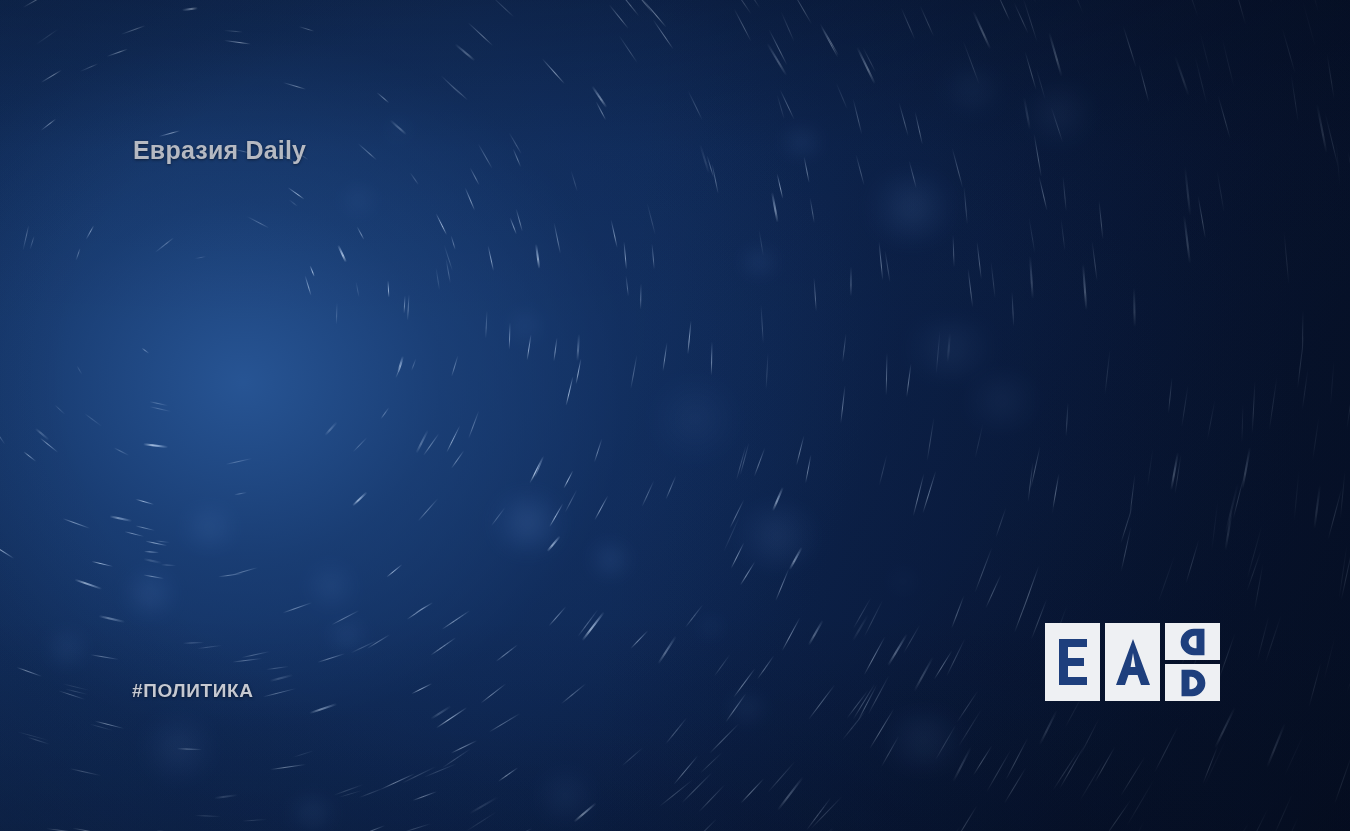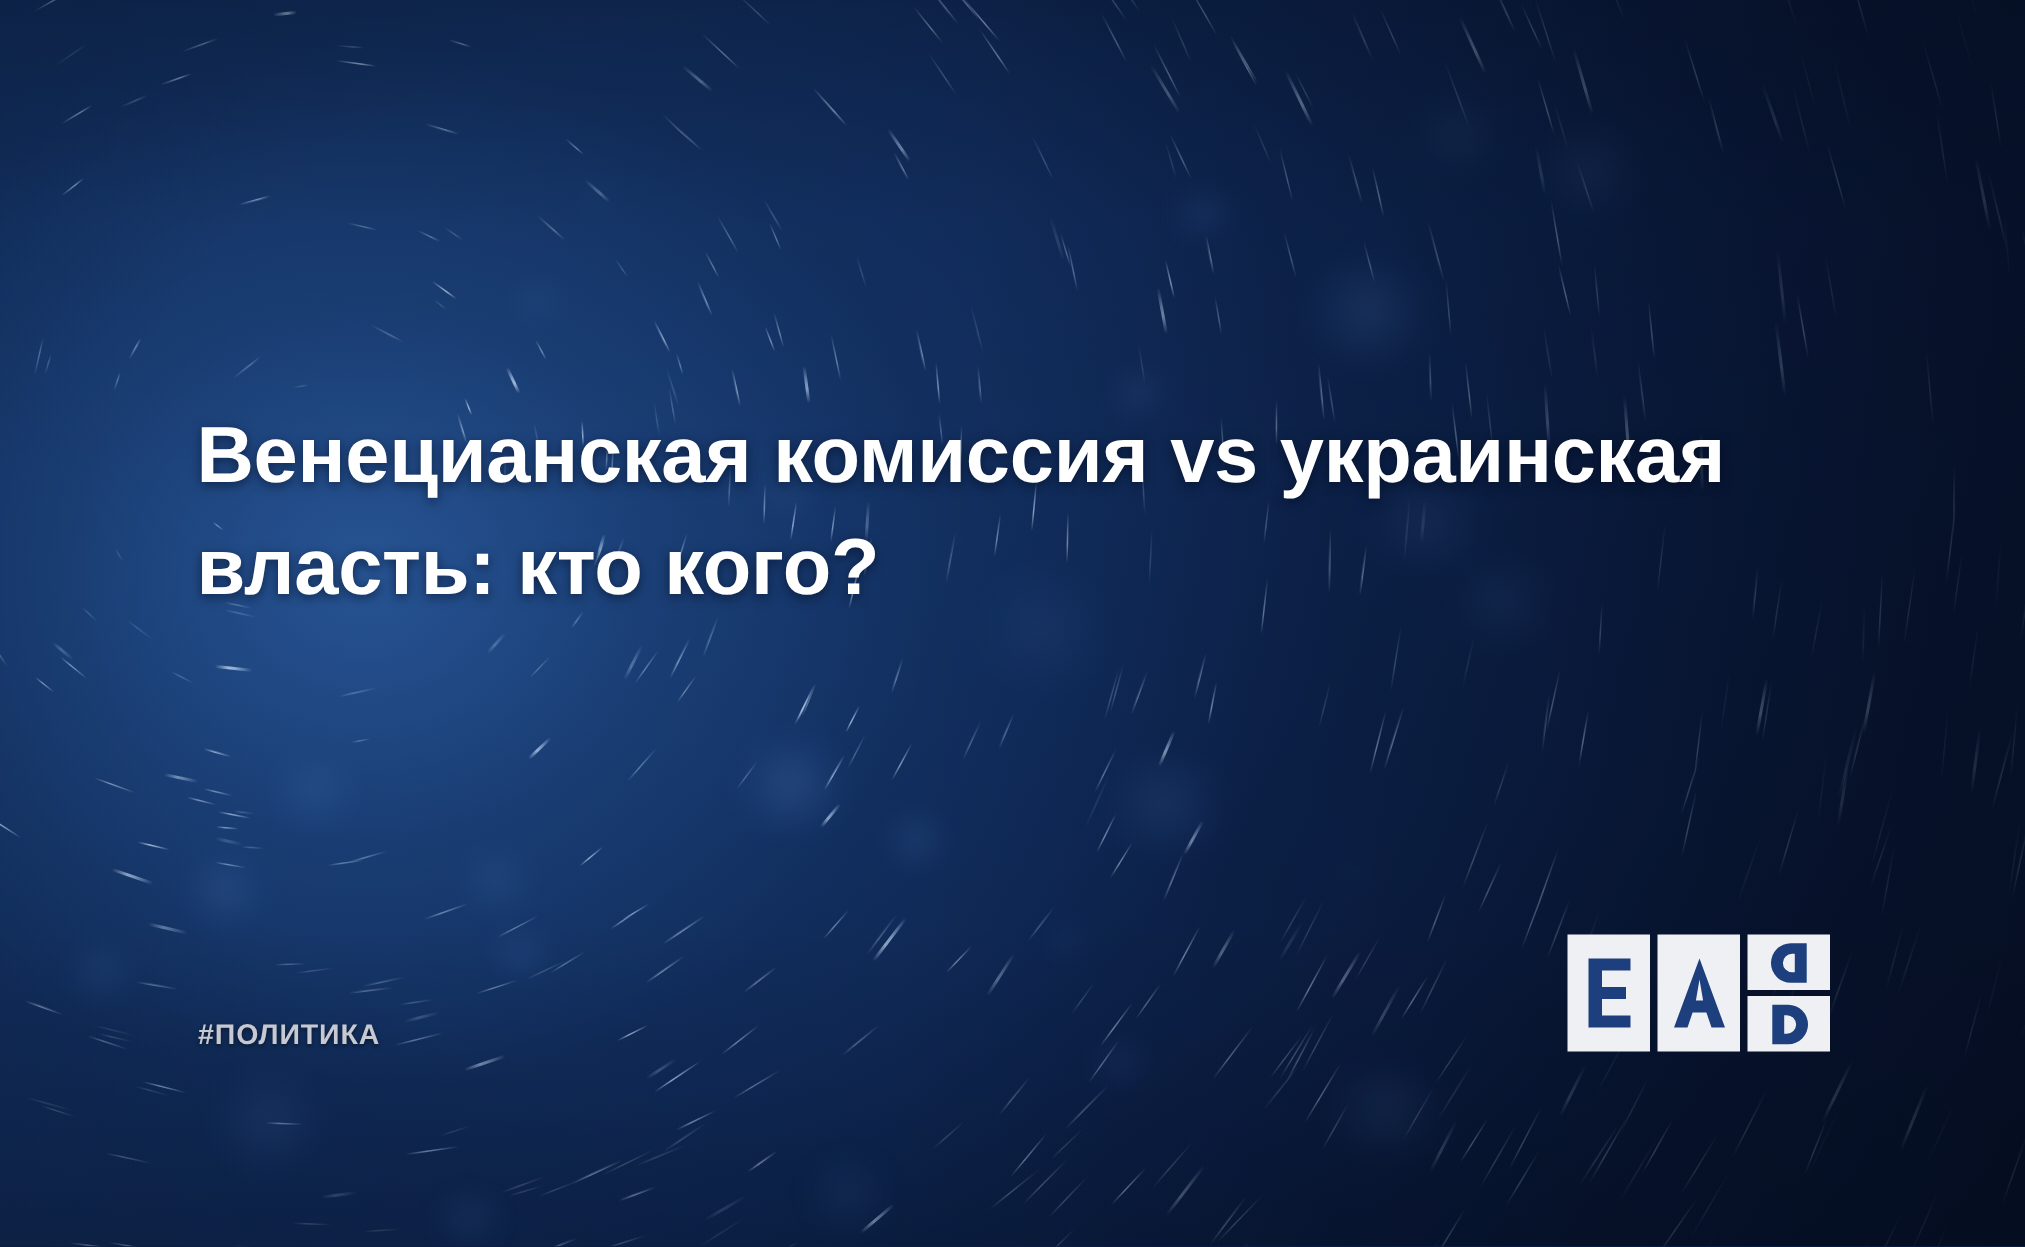--- a/index.html
+++ b/index.html
@@ -660,22 +660,22 @@
       <div class="streak" style="left: 1132.9px; top: 503.646px; width: 40.9px; transform: rotate(107.5deg); opacity: 0.33;"></div>
       <div class="streak thick" style="left: 1175.24px; top: 54.5749px; width: 41.9px; transform: rotate(430.9deg); opacity: 0.262;"></div>
       <div class="streak glow" style="left: 261.883px; top: 658.324px; width: 29.6px; transform: rotate(173.1deg); opacity: 0.389;"></div>
       <div class="streak" style="left: 1347.87px; top: 150.728px; width: 42.1px; transform: rotate(438.6deg); opacity: 0.283;"></div>
       <div class="streak" style="left: 764.052px; top: 778.41px; width: 33.8px; transform: rotate(133.1deg); opacity: 0.61;"></div>
     </div>
   <div class="bg-vignette"></div>
   <div class="bg-darkright"></div>
   <div class="bg-darktop"></div>
 
-
-  <h1 class="headline">Венецианская комиссия vs украинская власть: кто кого?</h1>
+  <div class="masthead">Евразия Daily</div>
+
 
   <div class="hashtag">#ПОЛИТИКА</div>
 
   <div class="logo">
 
     <div class="logo-col single">
       <div class="tile">
         <svg width="40" height="52" viewBox="0 0 40 52" aria-hidden="true">
           <path class="glyph" d="M6 3 h28 v8 H15 v11 h16 v8 H15 v11 h19 v8 H6 Z"></path>
         </svg>

